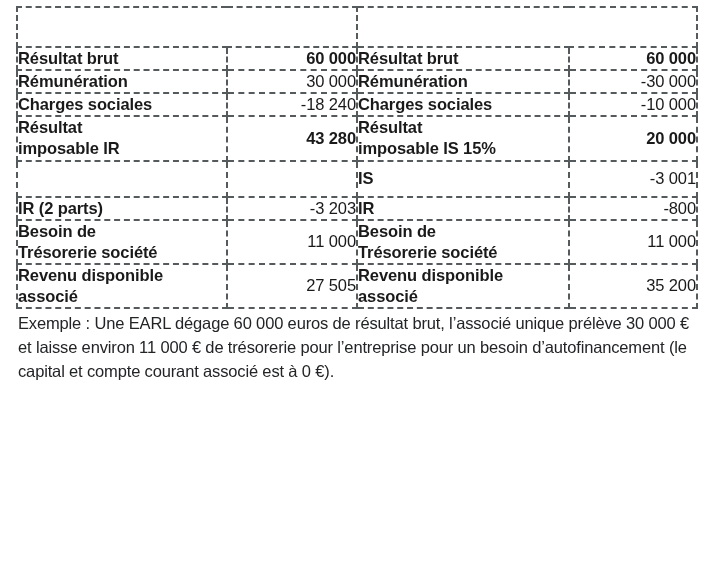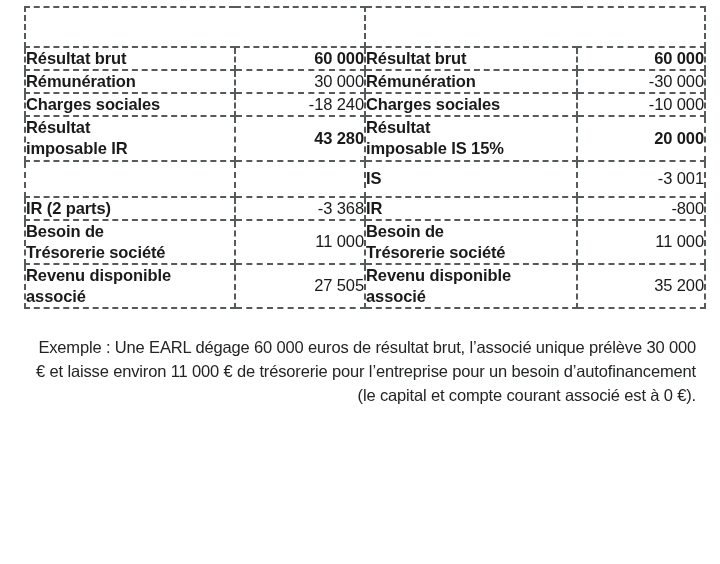--- a/index.html
+++ b/index.html
@@ -13,21 +13,21 @@
     font-family: "Liberation Sans", sans-serif;
     color: #1a1a1a;
     overflow: hidden;
   }
 
   .page {
     position: relative;
     width: 720px;
     height: 564px;
     box-sizing: border-box;
-    padding: 6px 20px 0 24px;
+    padding: 6px 20px 0 16px;
   }
 
   
   table.compare {
     width: 680px;
     border-collapse: collapse;
     table-layout: fixed;
   }
 
   table.compare td,
@@ -79,28 +79,27 @@
   col.c-label-l { width: 210px; }
   col.c-value-l { width: 130px; }
   col.c-label-r { width: 212px; }
   col.c-value-r { width: 128px; }
 
   
   td.mid-left, th.mid-left { border-right-width: 2px; }
 
   
   .footnote {
-    margin-top: 27px;
+    margin-top: 3px;
     padding: 0 4px 0 2px;
     font-size: 16.5px;
     line-height: 1.45;
     font-weight: normal;
     color: #222426;
     letter-spacing: -.15px;
-    text-align: right;
   }
 </style>
 </head>
 <body>
 
 <div class="page">
 
   <table class="compare">
     <colgroup>
       <col class="c-label-l">
@@ -140,21 +139,21 @@
           <td class="value bold">20 000</td>
         </tr>
         <tr>
           <td class="label blank"></td>
           <td class="value blank mid-left"></td>
           <td class="label">IS</td>
           <td class="value">-3 001</td>
         </tr>
         <tr>
           <td class="label">IR (2 parts)</td>
-          <td class="value mid-left">-3 368</td>
+          <td class="value mid-left">-3 203</td>
           <td class="label">IR</td>
           <td class="value">-800</td>
         </tr>
         <tr>
           <td class="label">Besoin de<br>Trésorerie société</td>
           <td class="value mid-left">11 000</td>
           <td class="label">Besoin de<br>Trésorerie société</td>
           <td class="value">11 000</td>
         </tr>
         <tr>

